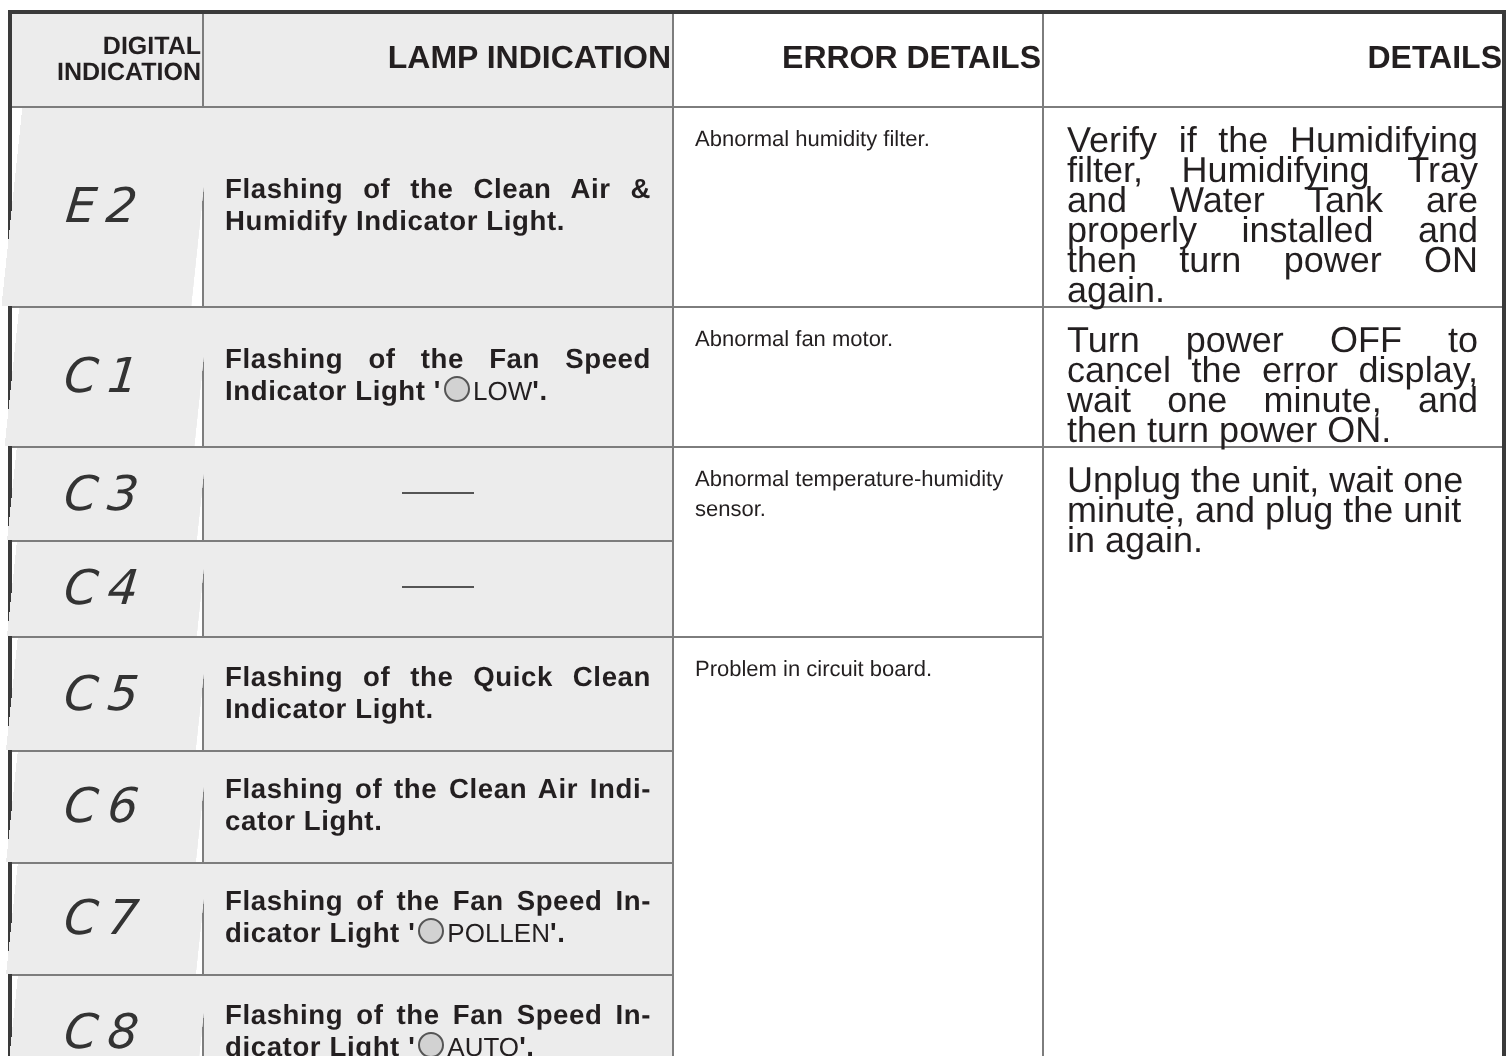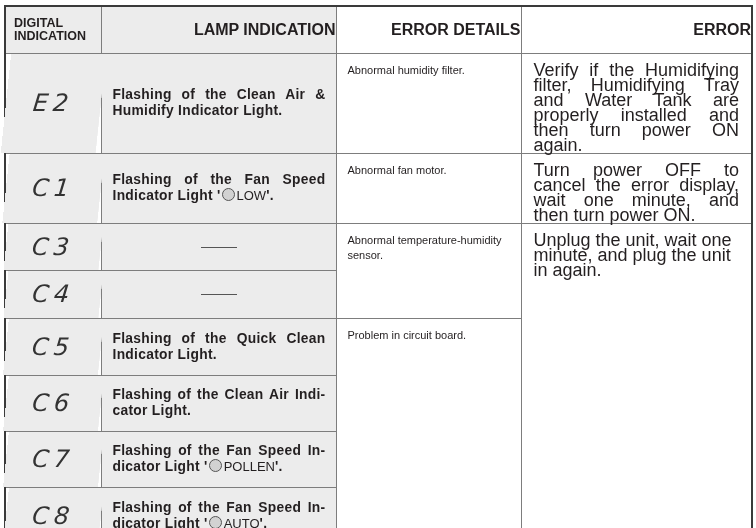--- a/index.html
+++ b/index.html
@@ -15,21 +15,21 @@
       border: 1.5px solid #7d7d7d;
       padding: 0;
       vertical-align: middle;
     }
     col.c1 { width: 96px; }
     col.c2 { width: 235px; }
     col.c3 { width: 185px; }
     col.c4 { width: 231px; }
     .shade { background: #ececec; }
     th { font-weight: bold; font-size: 16px; text-align: right; }
-    th.digital { font-size: 12.5px; text-align: left; padding-left: 8px !important; line-height: 13px; }
+    th.digital { font-size: 12.5px; text-align: right; padding-left: 8px !important; line-height: 13px; }
     tr.hdr { height: 47px; }
     .code {
       text-align: center;
       font-family: "DejaVu Sans", sans-serif;
       font-style: italic;
       font-size: 24px;
       letter-spacing: 5px;
       color: #333;
       transform: skewX(-6deg);
       font-weight: 300;
@@ -58,21 +58,21 @@
       <col class="c1">
       <col class="c2">
       <col class="c3">
       <col class="c4">
     </colgroup>
   <tbody>
       <tr class="hdr">
     <th class="shade digital">DIGITAL INDICATION</th>
     <th class="shade">LAMP INDICATION</th>
     <th>ERROR DETAILS</th>
-    <th>ERROR</th>
+    <th>DETAILS</th>
   </tr>
 
   <tr style="height:79px">
     <td class="shade code">E2</td>
     <td class="shade lamp">Flashing of the Clean Air &amp; Humidify Indicator Light.</td>
     <td class="detail">Abnormal humidity filter.</td>
     <td class="remedy">Verify if the Humidifying filter, Humidifying Tray and Water Tank are properly installed and then turn power ON again.</td>
   </tr>
 
   <tr style="height:68px">

